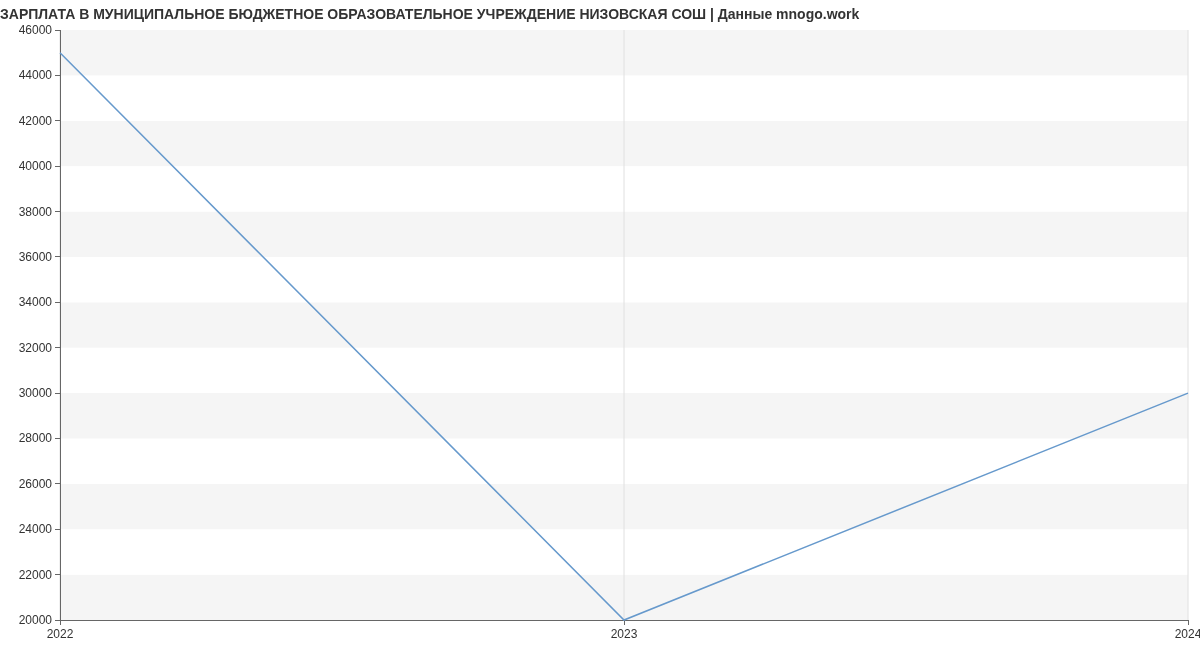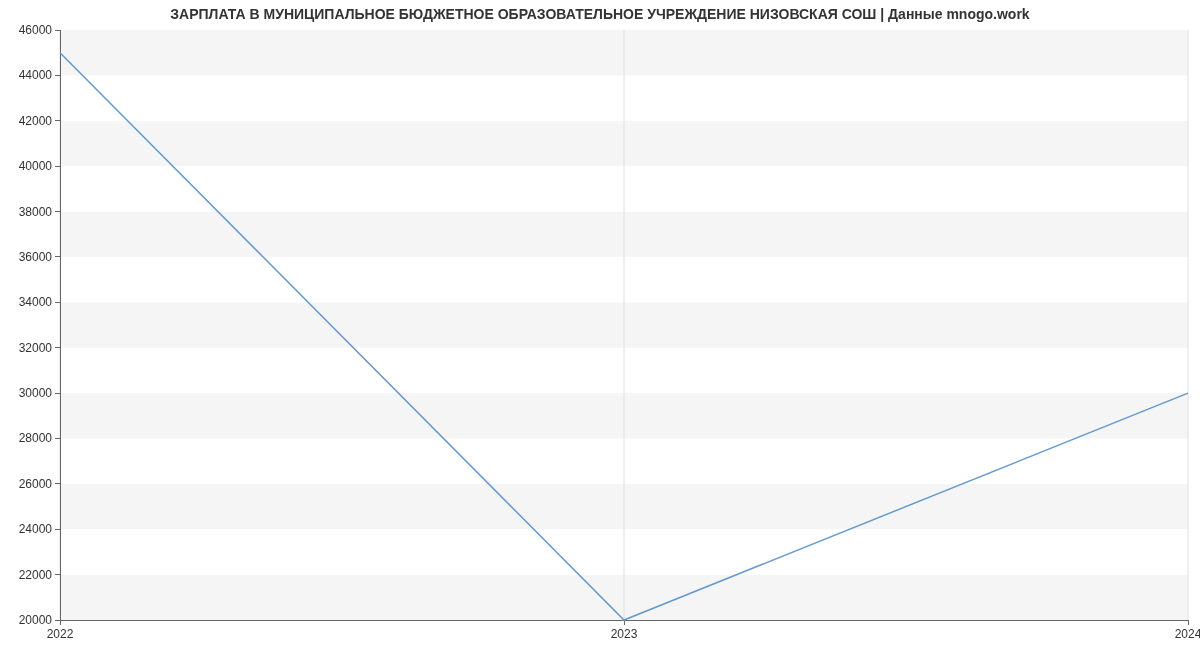--- a/index.html
+++ b/index.html
@@ -14,21 +14,20 @@
   .chart-wrap {
     position: relative;
     width: 1200px;
     height: 650px;
   }
   .title {
     position: absolute;
     top: 6px;
     left: 0;
     right: 0;
-    text-align: center;
     font-size: 14px;
     font-weight: bold;
     color: #333;
   }
   svg {
     display: block;
   }
   .tick-label {
     font-size: 12px;
     fill: #333;

